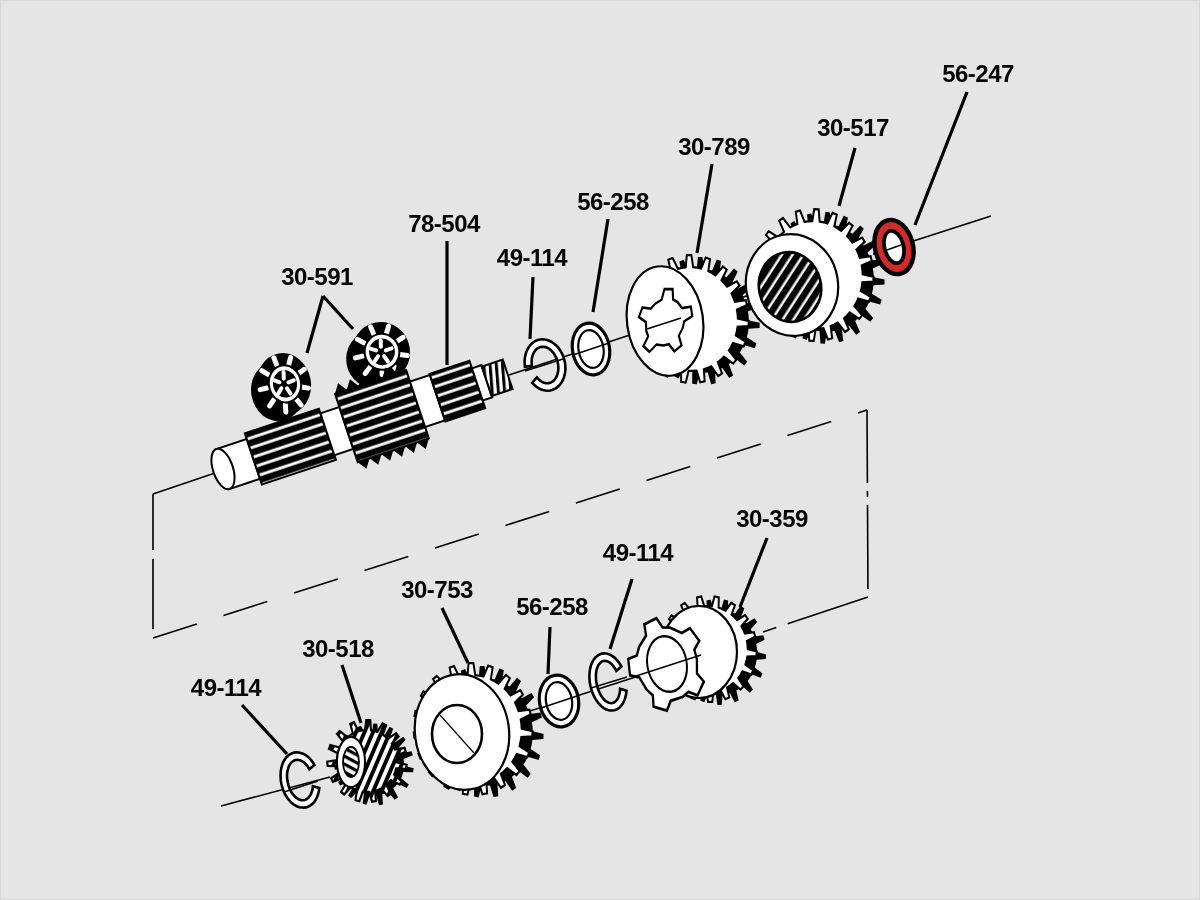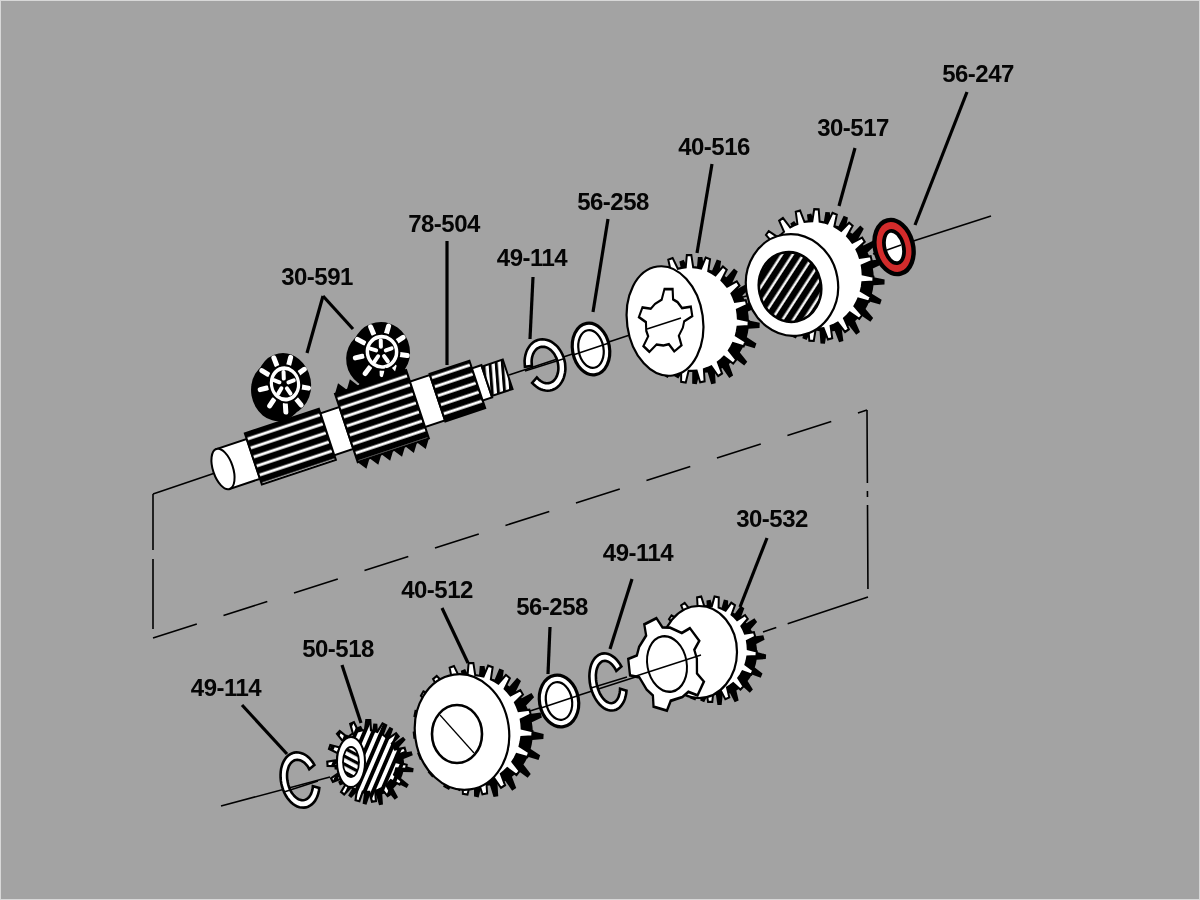--- a/index.html
+++ b/index.html
@@ -1,16 +1,16 @@
 <!DOCTYPE html>
 <html><head>
 <meta charset="utf-8">
 <style>
   html,body{margin:0;padding:0;background:#ffffff;}
-  #stage{position:relative;width:1200px;height:900px;background:#a3a3a3;
+  #stage{position:relative;width:1200px;height:900px;background:#e5e5e5;
          border:1px solid #d8d8d8;box-sizing:border-box;overflow:hidden;
          font-family:"Liberation Sans","DejaVu Sans",sans-serif;}
   #scene{position:absolute;left:0;top:0;}
   .plabel{position:absolute;transform:translate(-50%,-50%);
           font-weight:bold;font-size:24px;letter-spacing:-0.5px;color:#050505;
           white-space:nowrap;user-select:none;}
 </style>
 </head>
 <body>
 
@@ -213,24 +213,24 @@
         <line x1="631" y1="578" x2="609" y2="648" stroke="#000" stroke-width="3.2"></line>
         <line x1="549" y1="626" x2="547" y2="673" stroke="#000" stroke-width="3.2"></line>
         <line x1="441" y1="607" x2="467" y2="662" stroke="#000" stroke-width="3.2"></line>
         <line x1="341" y1="664" x2="360" y2="722" stroke="#000" stroke-width="3.2"></line>
         <line x1="241" y1="704" x2="286" y2="753" stroke="#000" stroke-width="3.2"></line>
       </g>
   </svg>
 
   <div class="plabel" style="left:977px;top:73px">56-247</div>
   <div class="plabel" style="left:852px;top:127px">30-517</div>
-  <div class="plabel" style="left:713px;top:146px">40-516</div>
+  <div class="plabel" style="left:713px;top:146px">30-789</div>
   <div class="plabel" style="left:612px;top:201px">56-258</div>
   <div class="plabel" style="left:531px;top:257px">49-114</div>
   <div class="plabel" style="left:443px;top:223px">78-504</div>
   <div class="plabel" style="left:316px;top:276px">30-591</div>
-  <div class="plabel" style="left:771px;top:518px">30-532</div>
+  <div class="plabel" style="left:771px;top:518px">30-359</div>
   <div class="plabel" style="left:637px;top:552px">49-114</div>
   <div class="plabel" style="left:551px;top:606px">56-258</div>
-  <div class="plabel" style="left:436px;top:589px">40-512</div>
-  <div class="plabel" style="left:337px;top:648px">50-518</div>
+  <div class="plabel" style="left:436px;top:589px">30-753</div>
+  <div class="plabel" style="left:337px;top:648px">30-518</div>
   <div class="plabel" style="left:225px;top:687px">49-114</div>
 </div>
 
 </body></html>

